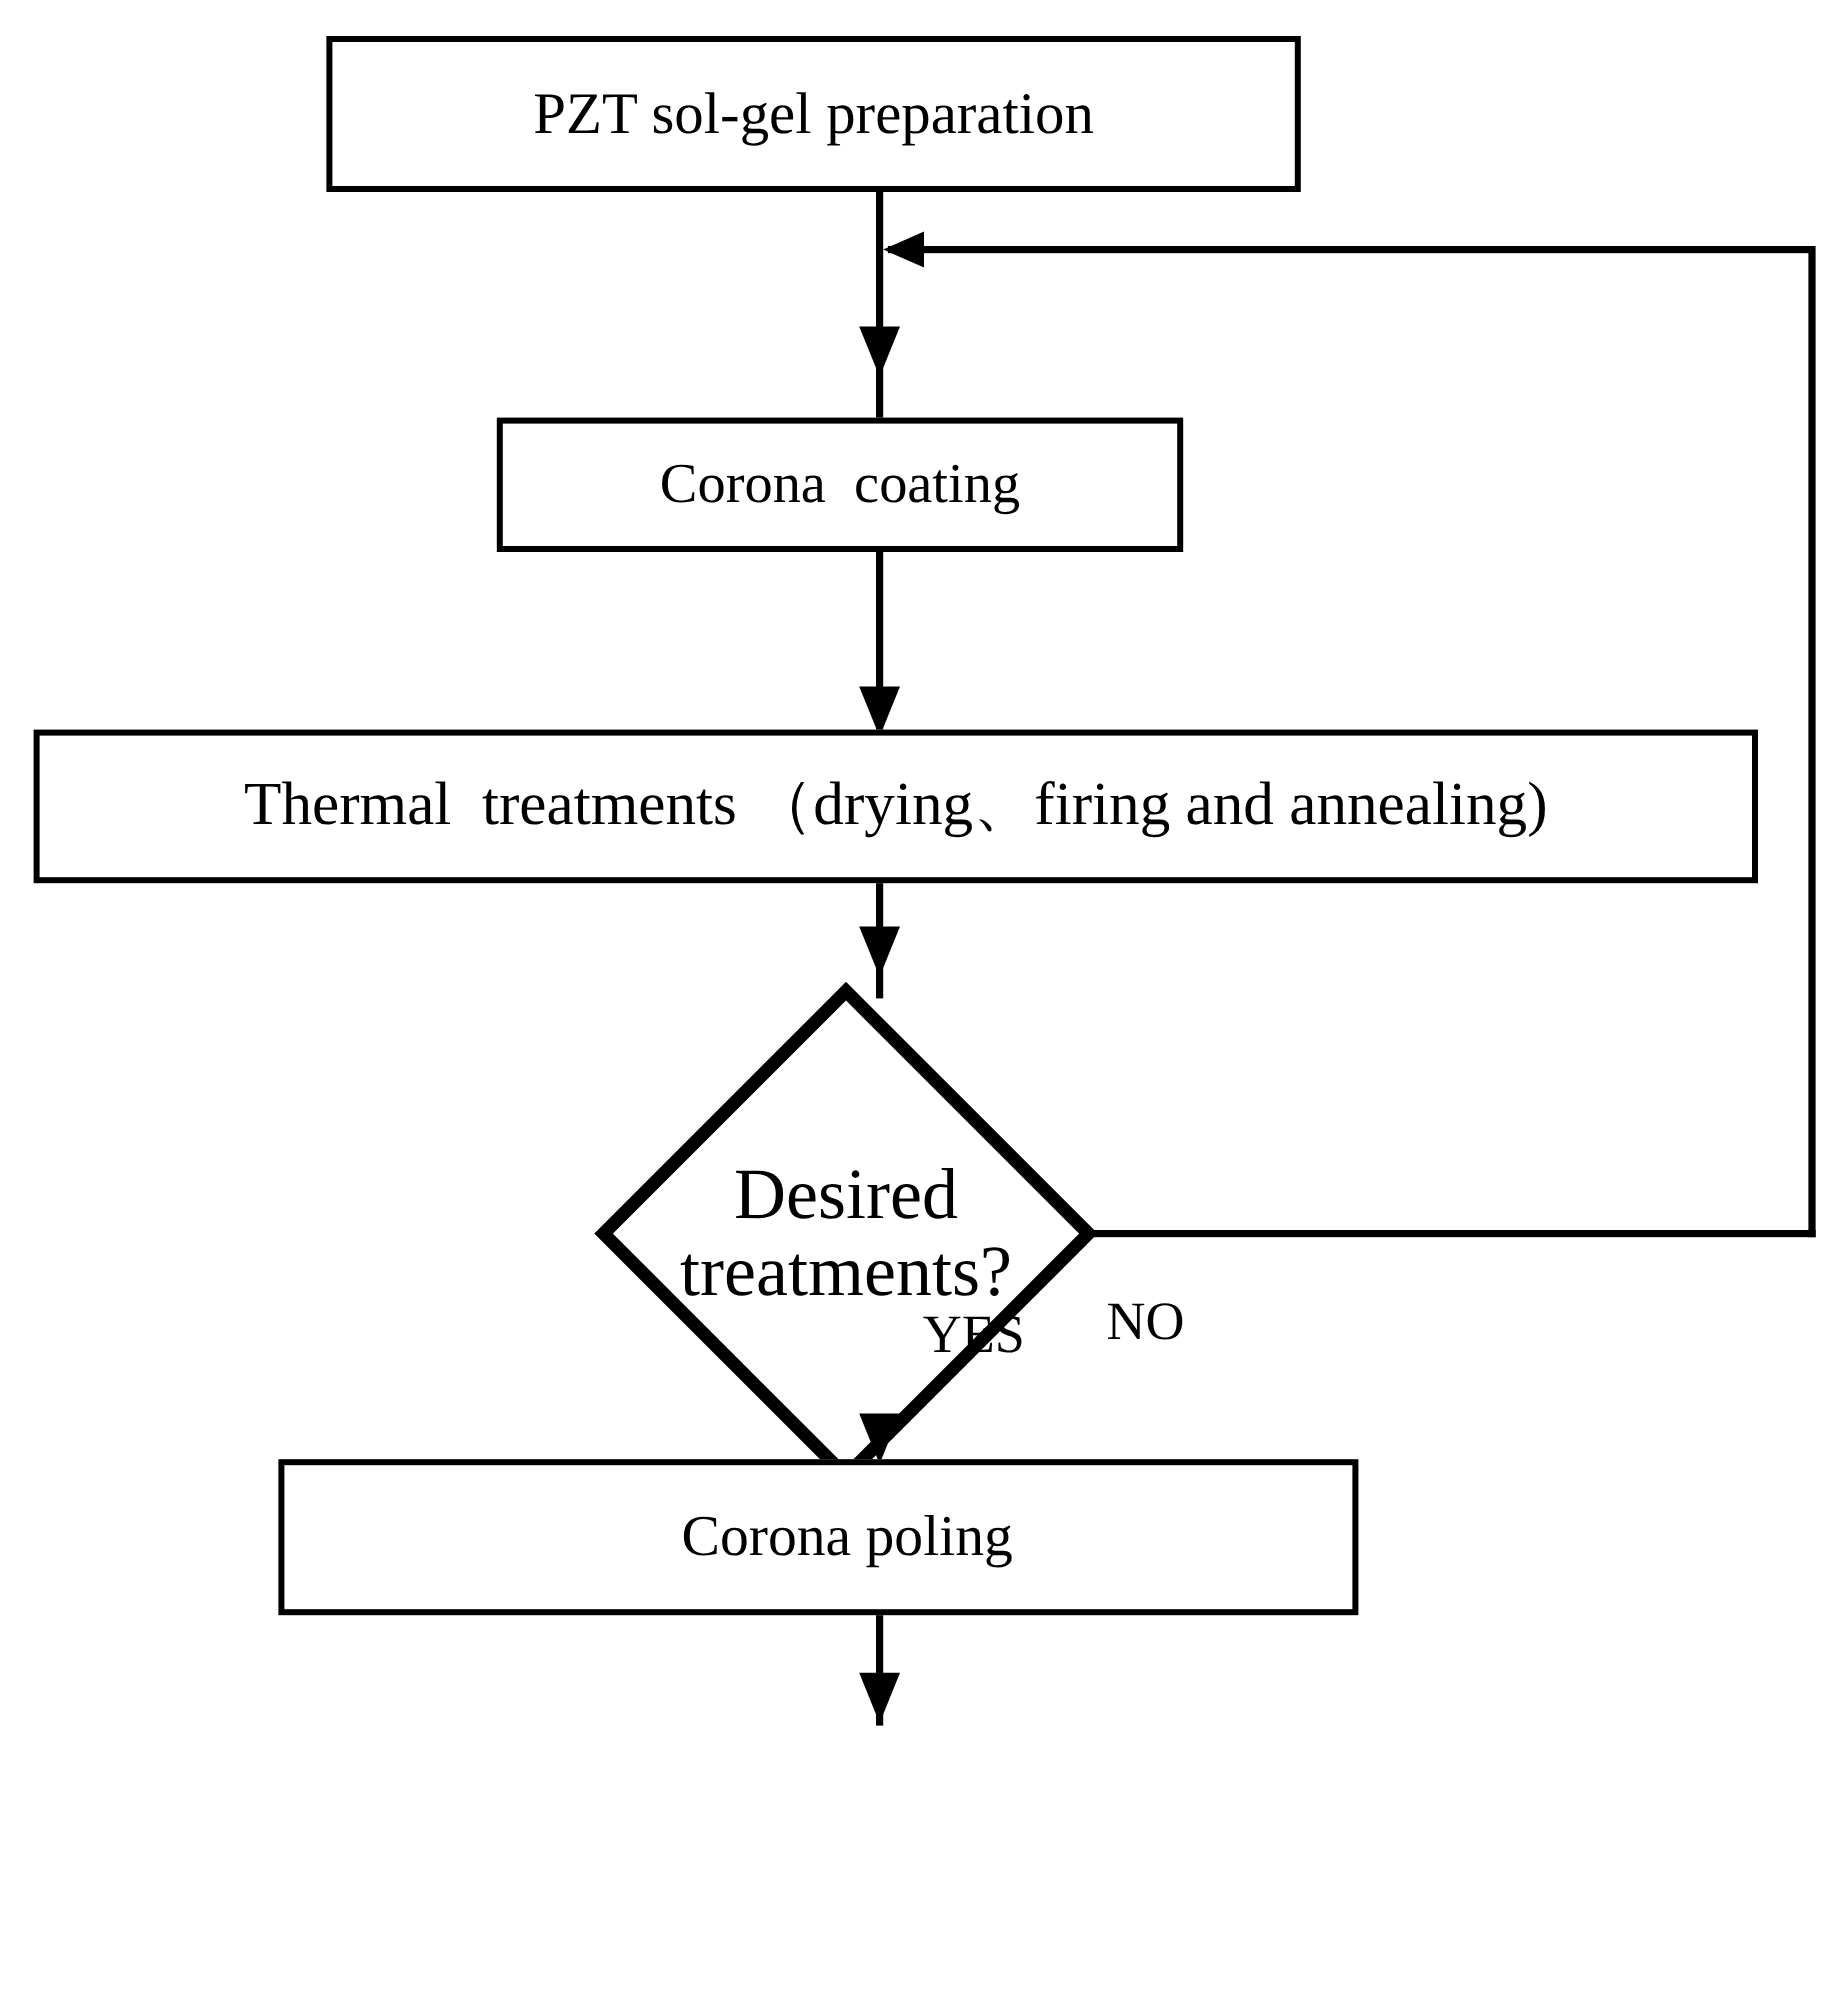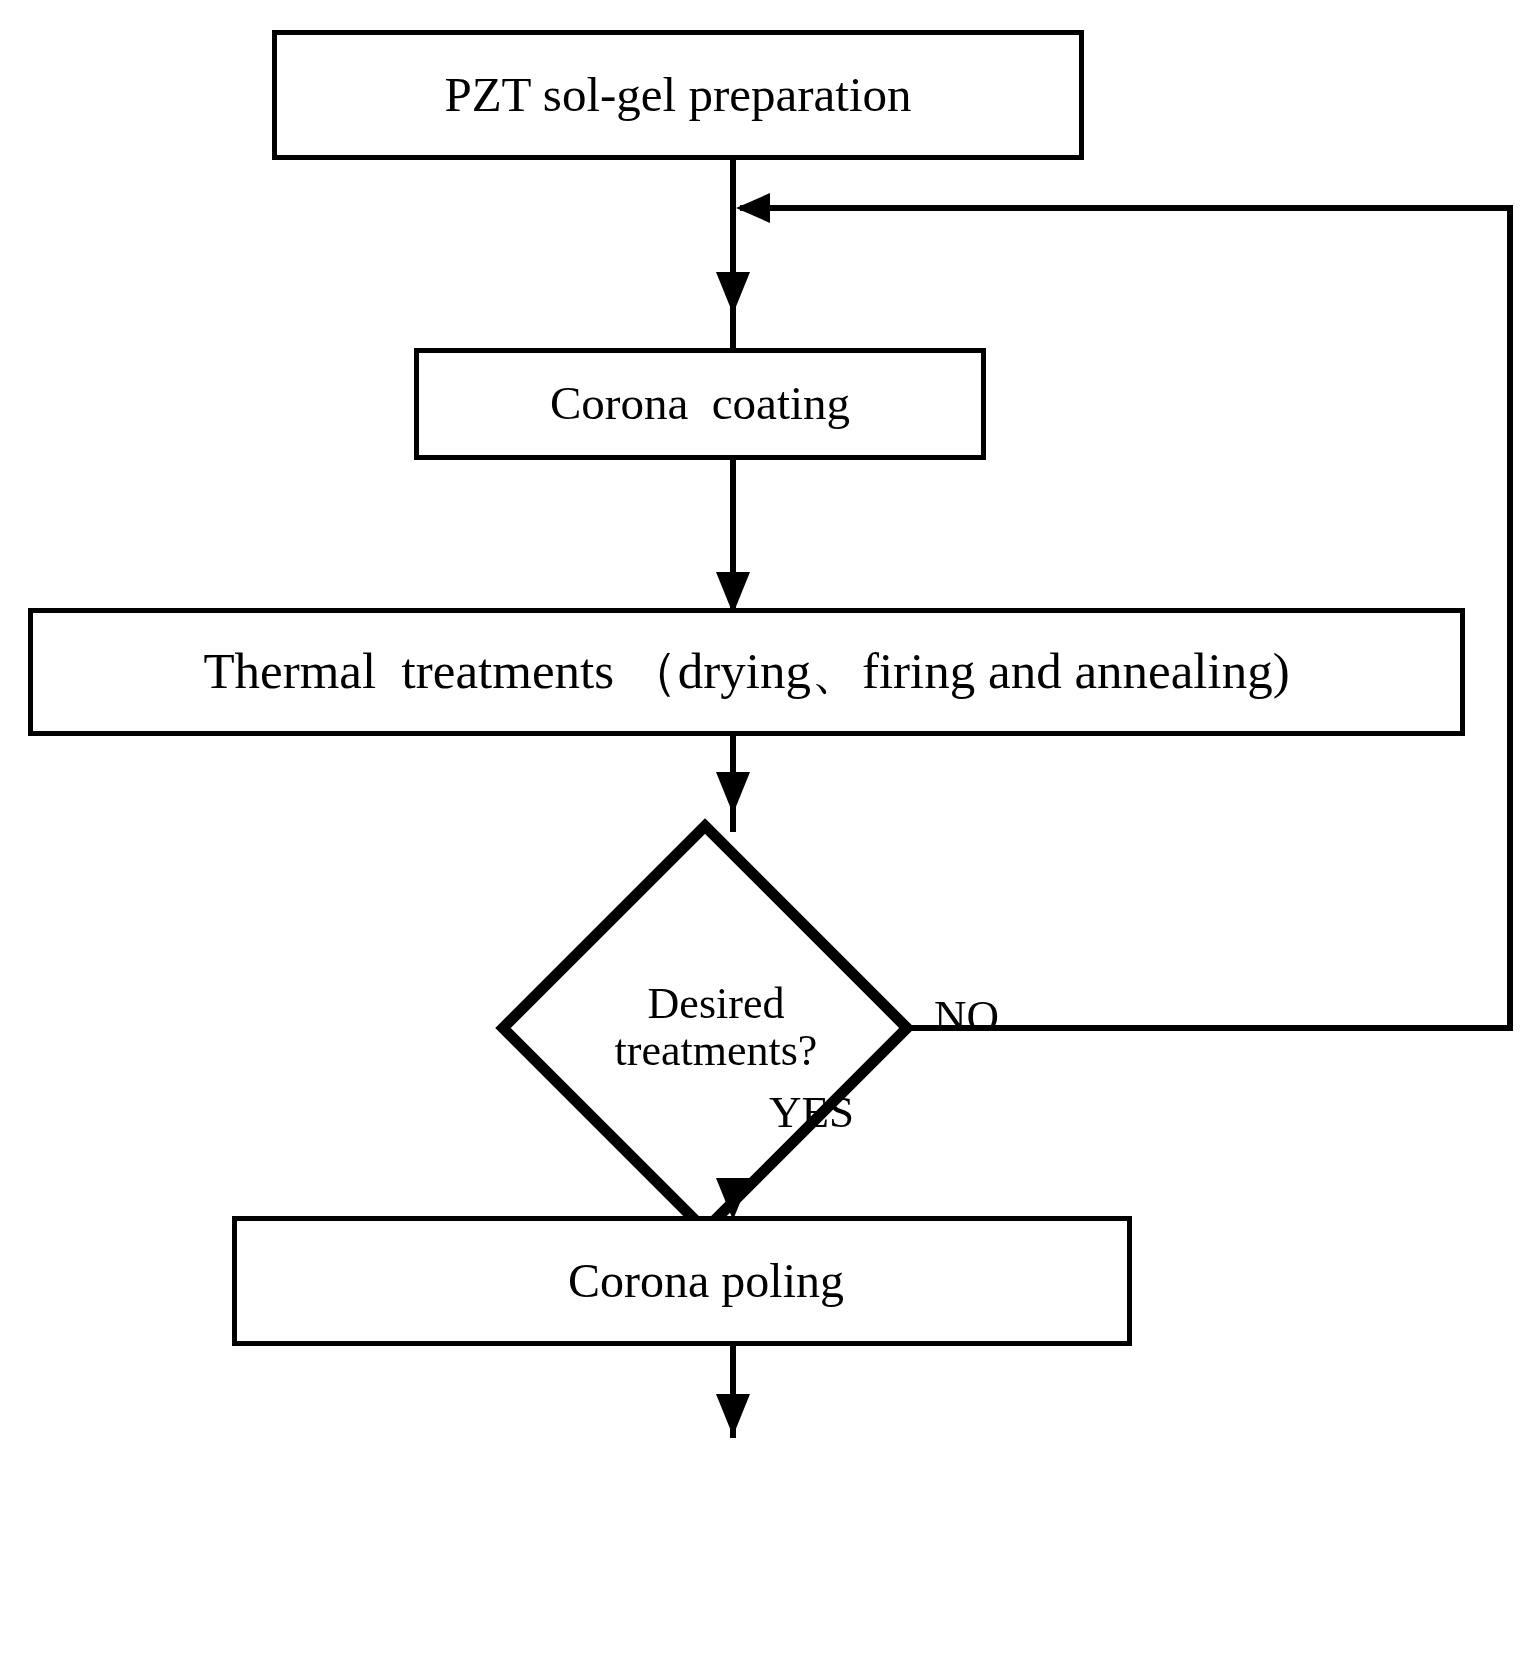--- a/index.html
+++ b/index.html
@@ -29,24 +29,24 @@
 
   
   #diamond{
     position:absolute;
     left:495px; top:818px;
     width:420px; height:420px;
   }
   #diamond svg{display:block;width:420px;height:420px;}
   #diamond-text{
     position:absolute;
-    left:11px; top:0; width:420px; height:420px;
+    left:0; top:0; width:420px; height:420px;
     display:flex;align-items:center;justify-content:center;
     flex-direction:column;
-    font-size:44px;line-height:1.06;text-align:center;
+    font-size:60px;line-height:1.06;text-align:center;
     pointer-events:none;
   }
 
   
   .vline{position:absolute;background:#000;width:6px;}
   .hline{position:absolute;background:#000;height:6px;}
 
   .arrow-down{
     position:absolute;
     width:0;height:0;
@@ -103,21 +103,21 @@
       <span class="node-label">Desired</span>
       <span class="node-label">treatments?</span>
     </div>
   </div>
 
   <div class="hline" style="left:905px; top:1025px; width:608px;"></div>
   <div class="vline" style="left:1507px; top:205px; height:826px;"></div>
   <div class="hline" style="left:740px; top:205px; width:770px;"></div>
   <div class="arrow-left" style="left:736px; top:193px;"></div>
 
-  <div class="edge-label" style="left:922px; top:994px;margin-left:12px;">NO</div>
+  <div class="edge-label" style="left:922px; top:1079px;">NO</div>
 
   <div class="vline" style="left:730px; top:1236px; height:88px;"></div>
   <div class="arrow-down" style="left:716px; top:1178px;"></div>
 
   <div class="edge-label" style="left:737px; top:1090px;margin-left:32px;">YES</div>
 
   <div class="node" id="box-corona">
     <span class="node-label">Corona poling</span>
   </div>
 

